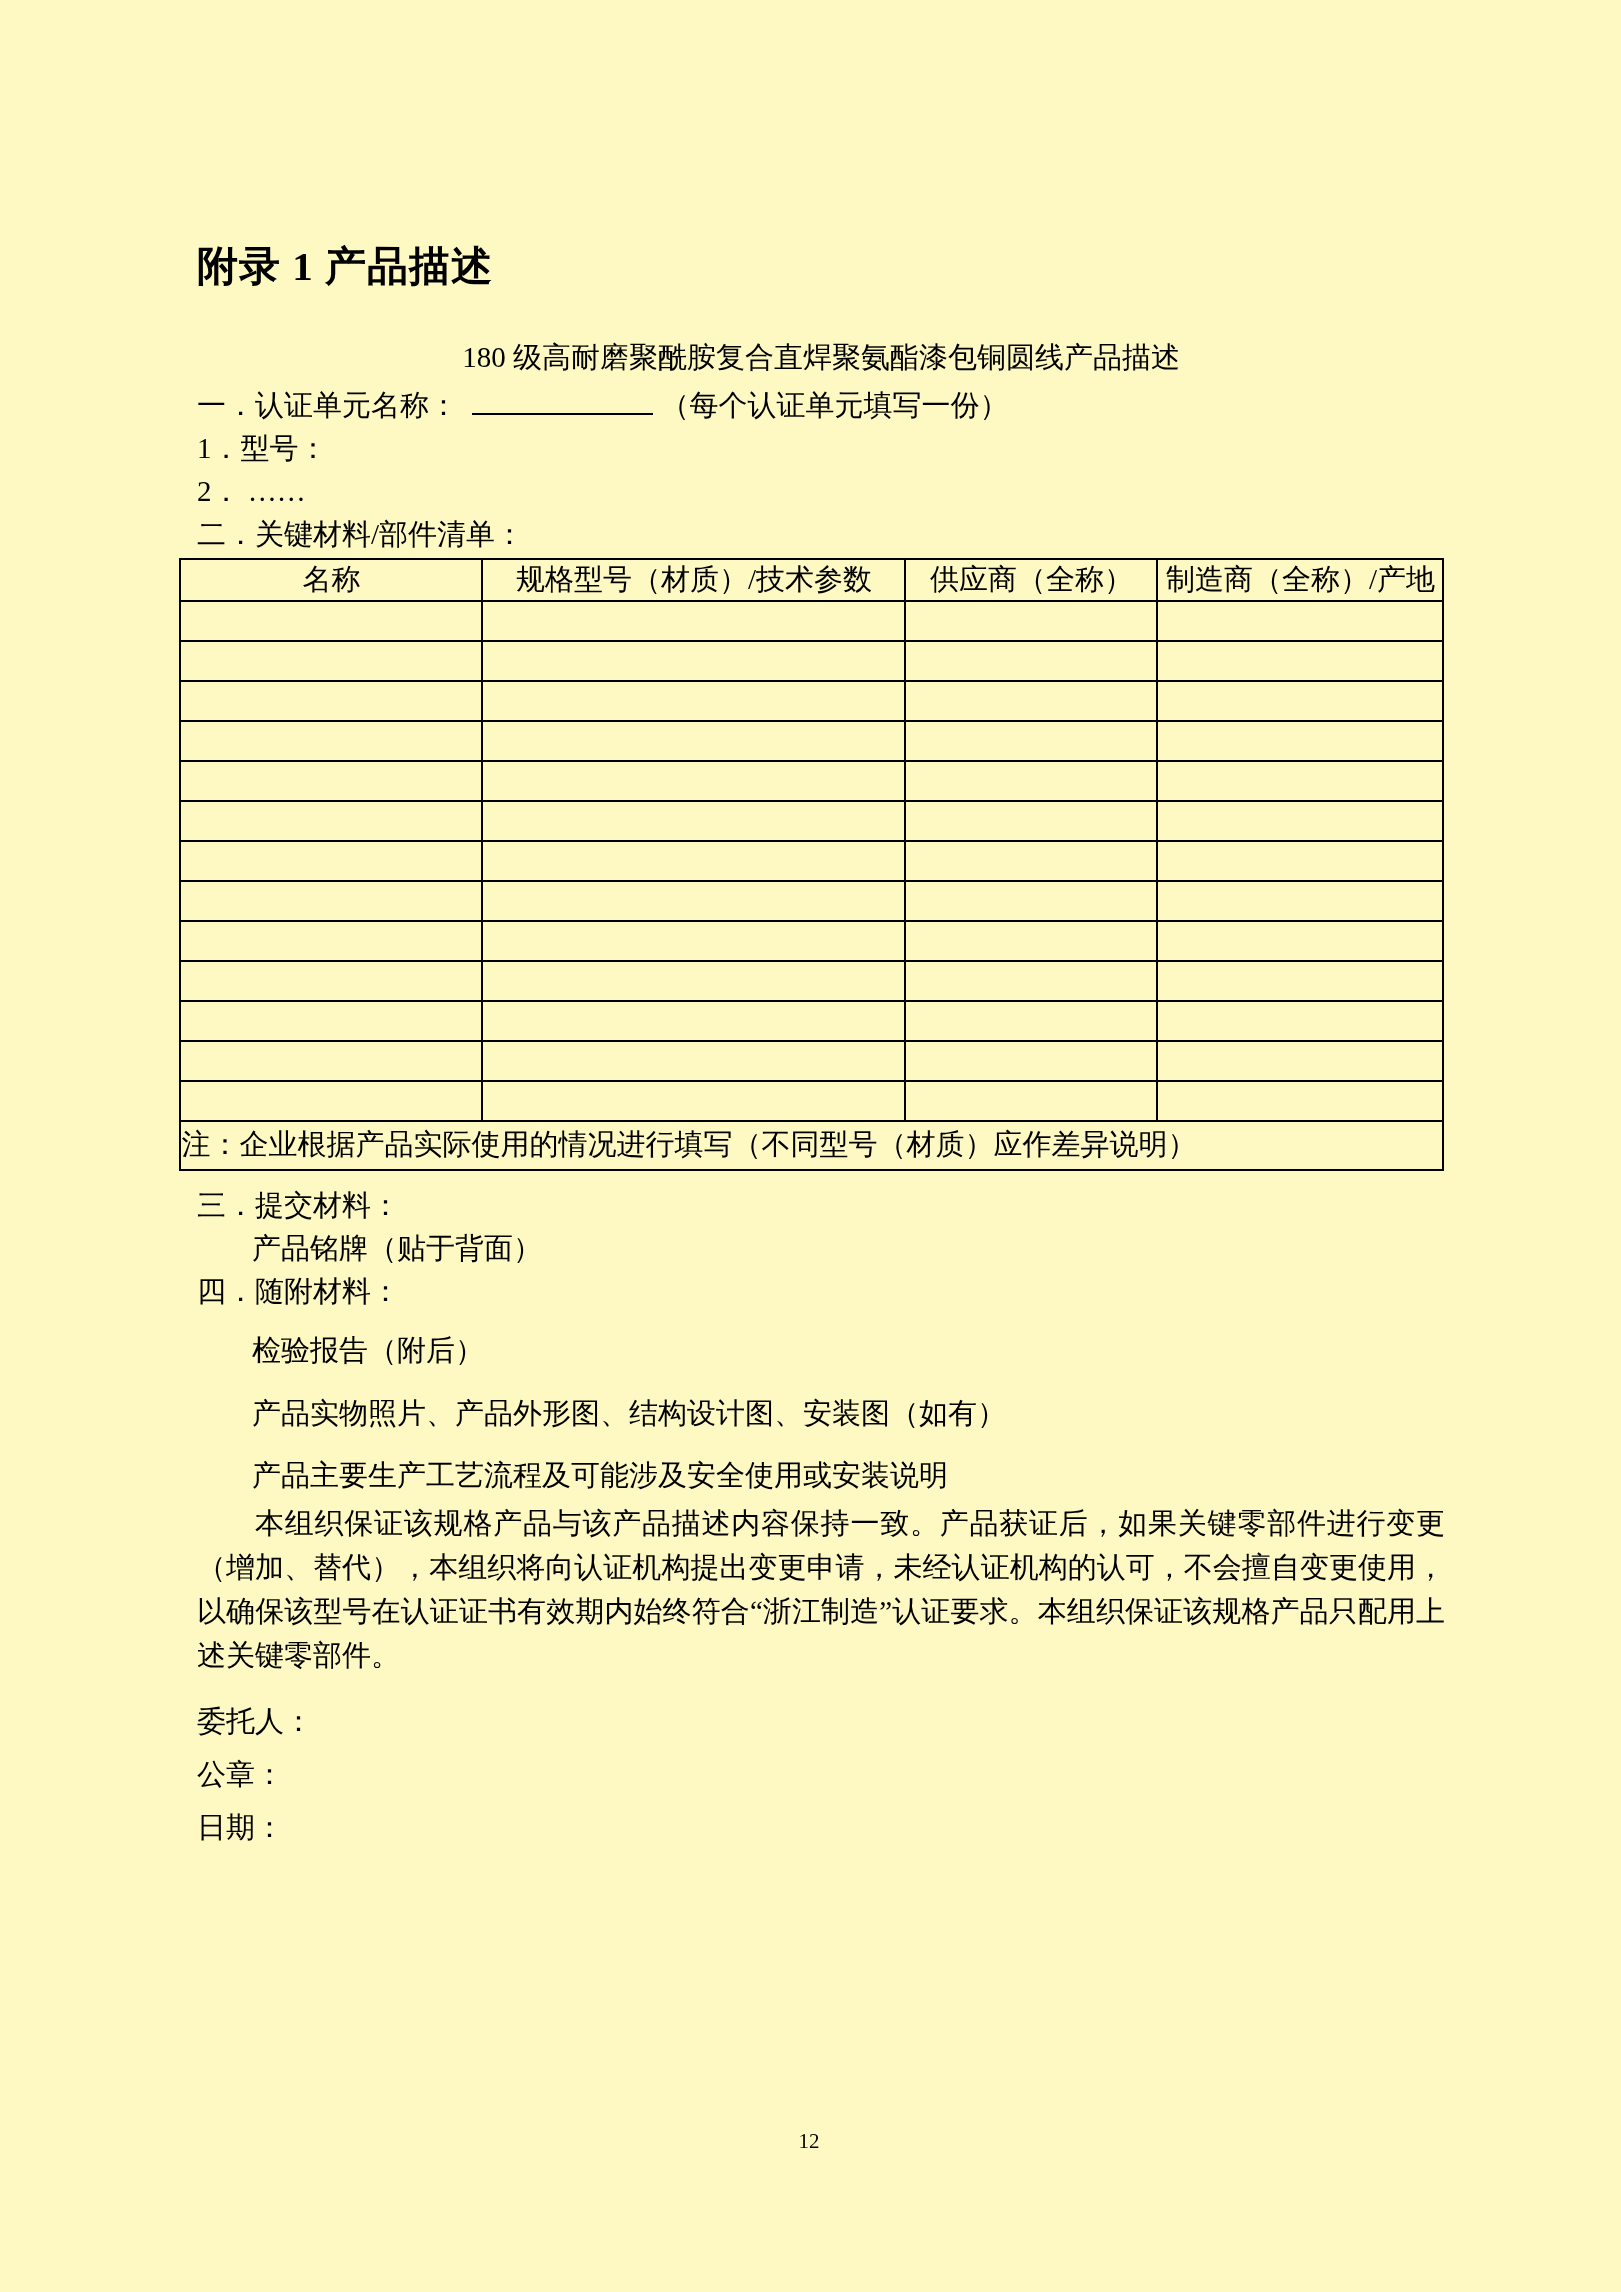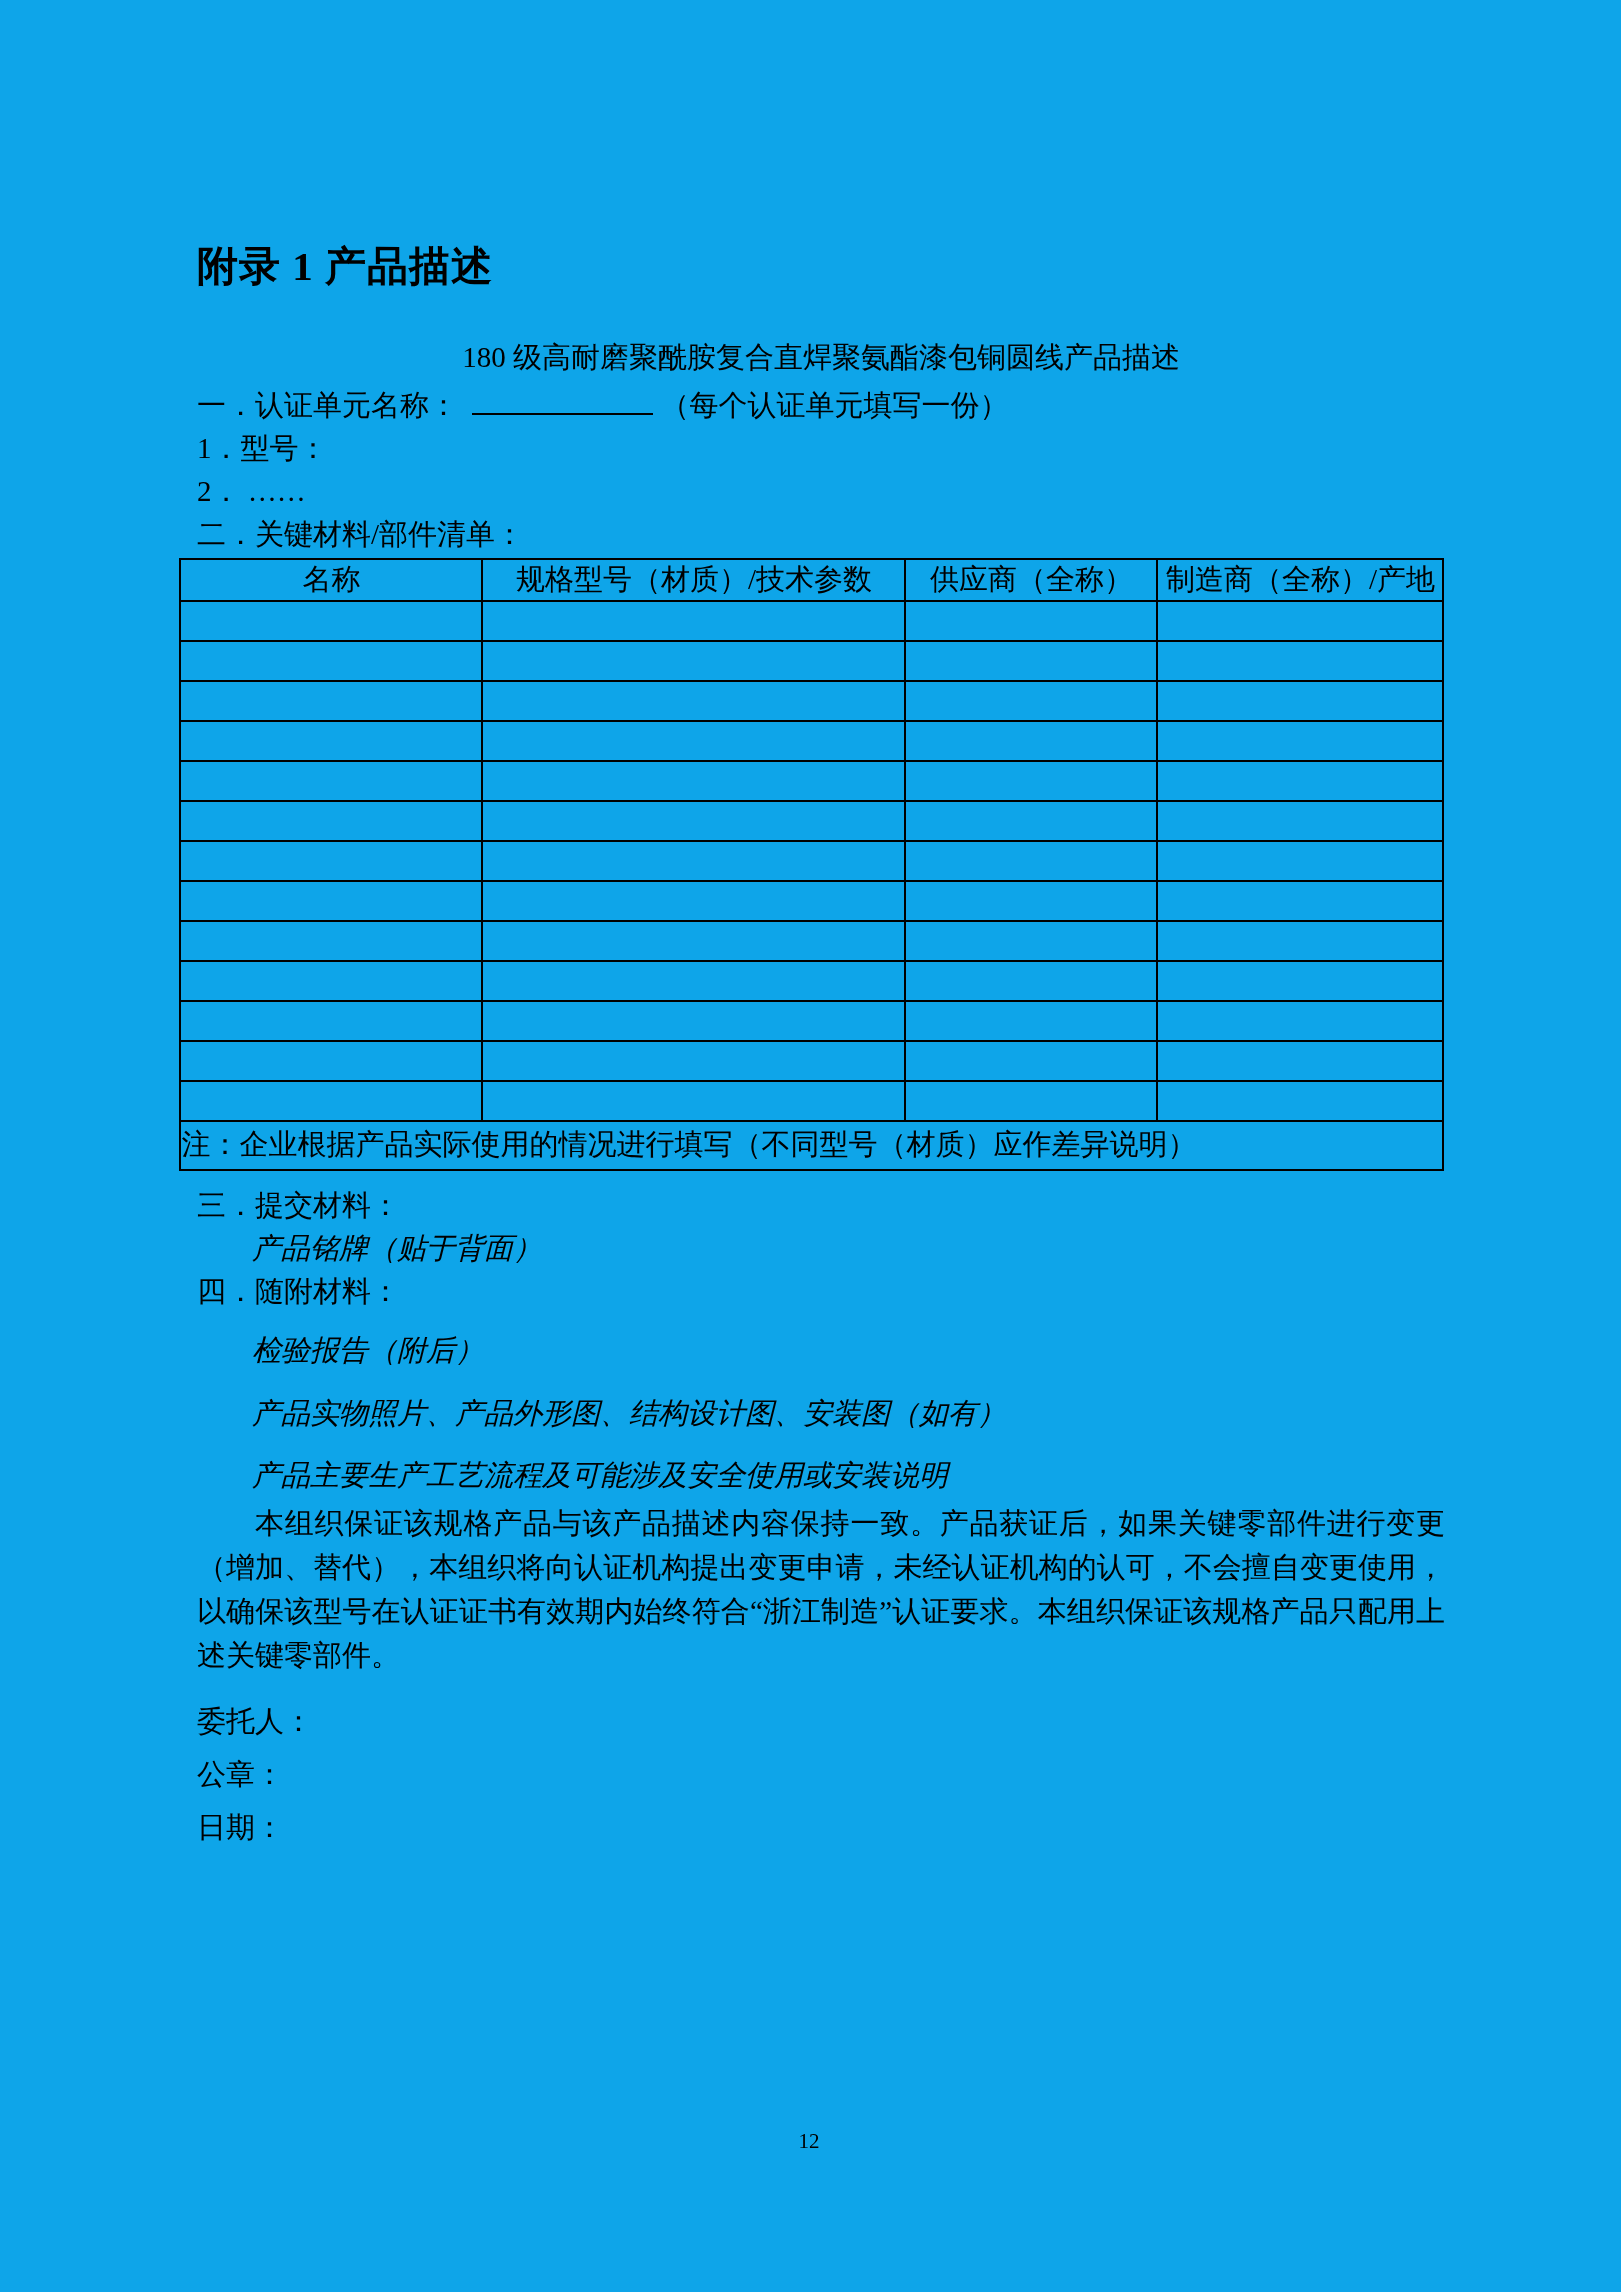--- a/index.html
+++ b/index.html
@@ -5,21 +5,21 @@
   html, body {
     margin: 0;
     padding: 0;
     background: #888;
   }
   .page {
     position: relative;
     width: 1621px;
     height: 2293px;
     margin: 0 auto;
-    background: #0ea5e9;
+    background: #fef9c3;
     font-family: "Liberation Serif", "DejaVu Serif", serif;
     color: #000000;
     overflow: hidden;
   }
   .content {
     padding: 0 176px 0 197px;
   }
   .doc-title {
     margin: 0;
     padding-top: 243px;
@@ -77,21 +77,20 @@
     font-size: 29px;
   }
   .sect-heading {
     font-size: 29px;
     line-height: 43px;
   }
   .indent-item {
     font-size: 29px;
     line-height: 43px;
     padding-left: 55px;
-    font-style: italic;
   }
   .mt14 { margin-top: 13.7px; }
   .mt16 { margin-top: 15.7px; }
   .mt20 { margin-top: 19.6px; }
   .mt8  { margin-top: 7.8px; }
   .declaration {
     margin: 3.9px 0 0 0;
     font-size: 29px;
     line-height: 44px;
     text-align: justify;

